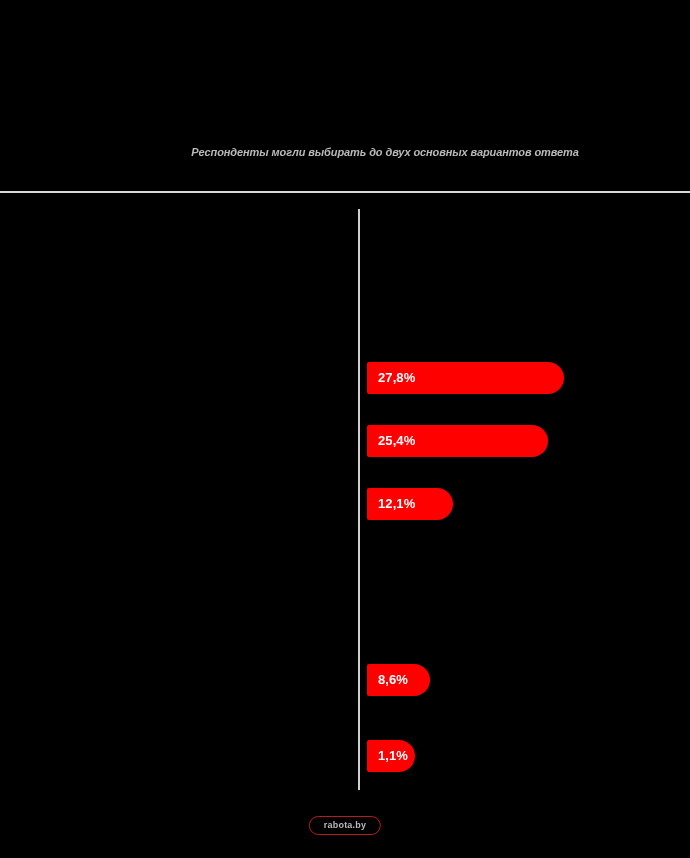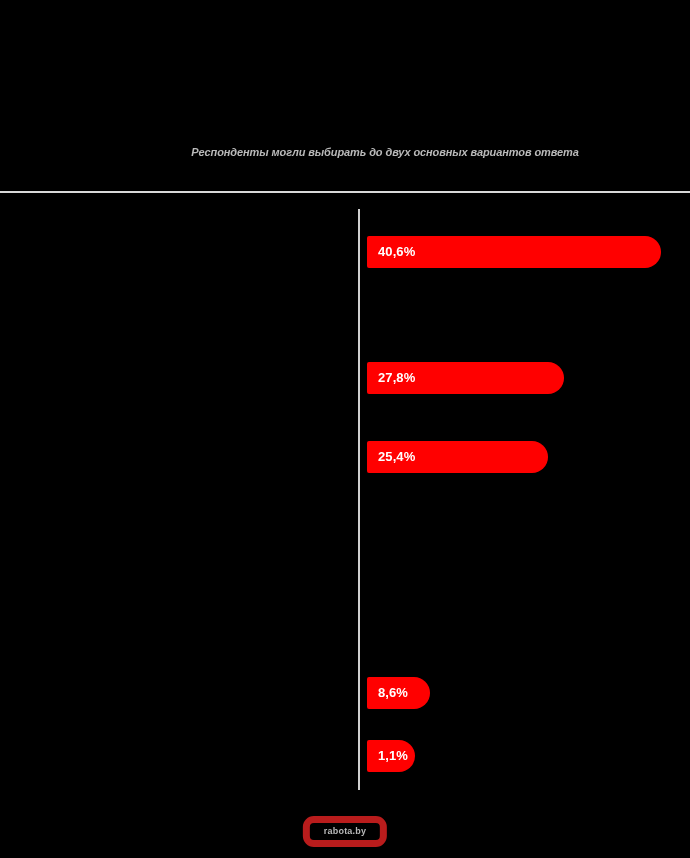--- a/index.html
+++ b/index.html
@@ -121,21 +121,21 @@
     left: 0;
     top: 802px;
     width: 690px;
     height: 56px;
   }
   .logo-pill {
     position: absolute;
     left: 50%;
     top: 14px;
     transform: translateX(-50%);
-    border: 7px solid #b91c1c;
+    border: 1px solid #b91c1c;
     border-radius: 11px;
     padding: 3px 14px 4px;
     font-size: 9px;
     font-weight: 700;
     color: #b9b9b9;
     letter-spacing: 0.2px;
     white-space: nowrap;
   }
 </style>
 </head>
@@ -144,36 +144,36 @@
 <div class="canvas">
 
   <div class="header">
     <div class="subtitle">Респонденты могли выбирать до двух основных вариантов ответа</div>
     <div class="header-rule"></div>
   </div>
 
   <div class="plot">
     <div class="axis-line"></div>
     <div class="bars" id="bars-container">
-        <div class="bar-row" style="top: 44px; width: 294px;">
-          <div class="cat-label"></div>
-          <div class="bar" style="width: 294px;"></div>
-          <div class="bar-label">40,6%</div>
-        </div>
         <div class="bar-row" style="top: 170px; width: 197px; text-align: right;">
           <div class="cat-label"></div>
           <div class="bar" style="width: 197px;"></div>
           <div class="bar-label">27,8%</div>
         </div>
-        <div class="bar-row" style="top: 233px; width: 181px; margin-top: 16px;">
+        <div class="bar-row" style="top: 233px; width: 181px;">
           <div class="cat-label"></div>
           <div class="bar" style="width: 181px;"></div>
           <div class="bar-label">25,4%</div>
         </div>
-        <div class="bar-row" style="top: 485px; width: 63px;">
+        <div class="bar-row" style="top: 296px; width: 86px;">
+          <div class="cat-label"></div>
+          <div class="bar" style="width: 86px;"></div>
+          <div class="bar-label">12,1%</div>
+        </div>
+        <div class="bar-row" style="top: 472px; width: 63px;">
           <div class="cat-label"></div>
           <div class="bar" style="width: 63px;"></div>
           <div class="bar-label">8,6%</div>
         </div>
         <div class="bar-row" style="top: 548px; width: 48px; text-align: center;">
           <div class="cat-label"></div>
           <div class="bar" style="width: 48px;"></div>
           <div class="bar-label">1,1%</div>
         </div>
       </div>

